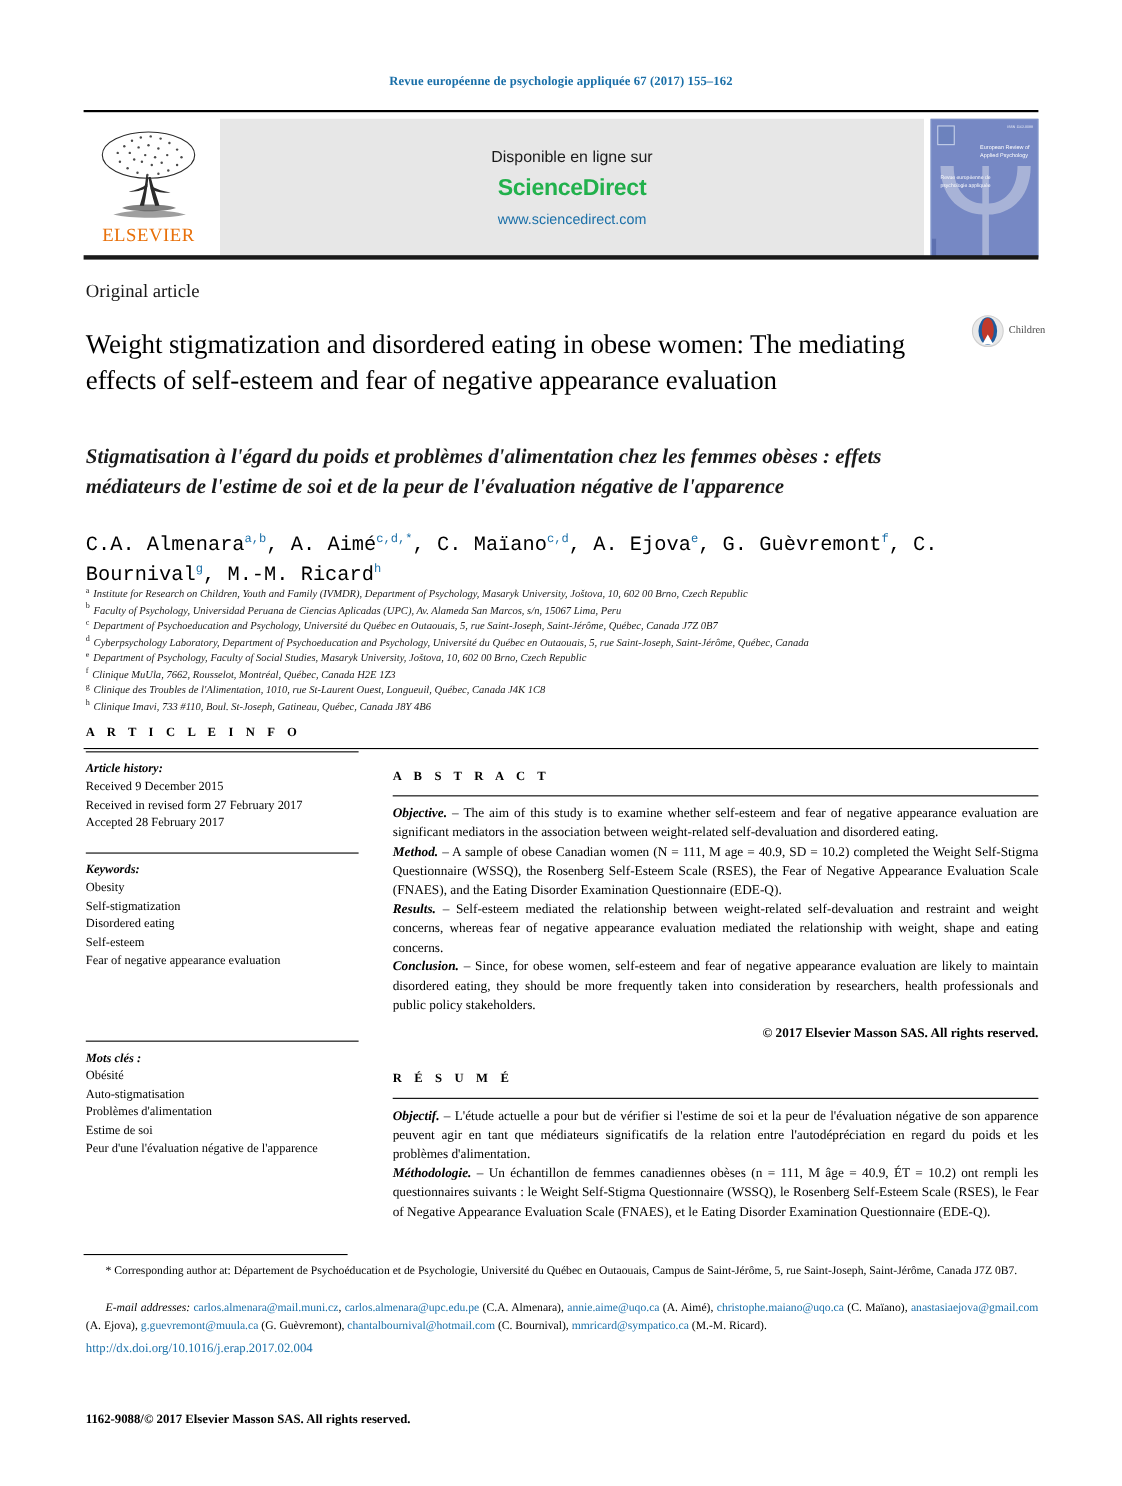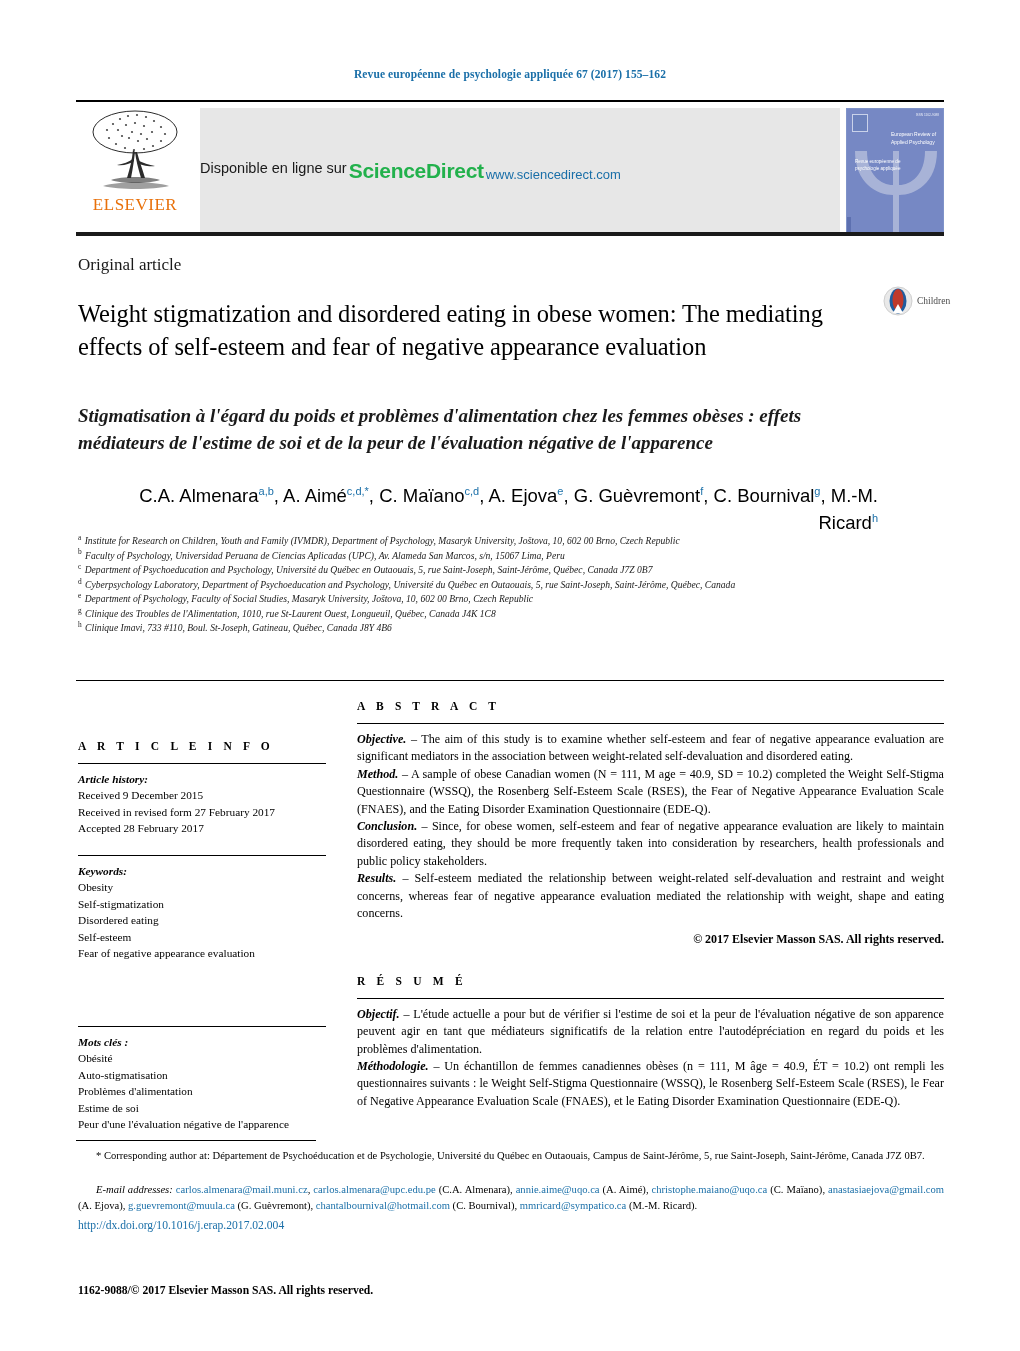--- a/index.html
+++ b/index.html
@@ -43,21 +43,21 @@
     padding-top: 6px;
     display: flex;
     align-items: stretch;
   }
   .elsevier-logo {
     width: 118px;
     flex: 0 0 118px;
     display: flex;
     flex-direction: column;
     align-items: center;
-    justify-content: flex-start;
+    justify-content: center;
     padding-bottom: 2px;
   }
   .tree-svg { display:block; }
   .elsevier-word {
     font-family: "Liberation Serif", serif;
     font-size: 17px;
     letter-spacing: .5px;
     color: #e8700a;
     margin-top: 1px;
     font-weight: 400;
@@ -66,22 +66,23 @@
     flex: 1 1 auto;
     background: #e7e7e7;
     display: flex;
     margin-left: 6px;
     margin-right: 6px;
     min-height: 113px;
   }
   .mast-col {
     flex: 1 1 50%;
     display: flex;
-    flex-direction: row;
+    flex-direction: column;
     align-items: center;
+    justify-content: center;
     gap: 2px;
     font-family: "Liberation Sans", sans-serif;
   }
   .mast-lead {
     font-size: 14.5px;
     color: #1a1a1a;
     margin-bottom: 6px;
   }
   .sciencedirect-word {
     font-family: "Liberation Sans", sans-serif;
@@ -224,25 +225,24 @@
     line-height: 1.45;
     color: #1a1a1a;
   }
 
   
   .authors {
     position: absolute;
     top: 483px;
     left: 78px;
     width: 800px;
-    font-family: Liberation Sans, sans-serif;
+    font-family: Liberation Mono, monospace;
     font-size: 18.5px;
     line-height: 1.45;
     color: #000;
-    text-align: right;
   }
   .authors sup {
     color: #1a6fa8;
     font-size: 11px;
     vertical-align: super;
     line-height: 0;
   }
 
   
   .affiliations {
@@ -267,21 +267,21 @@
   
   .sec-rule-top {
     position: absolute;
     left: 76px;
     top: 680px;
     width: 868px;
     border-top: 1px solid #000;
   }
   .col-left {
     position: absolute;
-    top: 740px;
+    top: 660px;
     left: 78px;
     width: 248px;
   }
   .col-right {
     position: absolute;
     top: 700px;
     left: 357px;
     width: 587px;
   }
   .sec-head {
@@ -460,20 +460,21 @@
   <h2 class="title-fr">Stigmatisation à l'égard du poids et problèmes d'alimentation chez les femmes obèses : effets médiateurs de l'estime de soi et de la peur de l'évaluation négative de l'apparence</h2>
 
   <div class="authors"><span>C.A. Almenara</span><sup>a,b</sup>, <span>A. Aimé</span><sup>c,d,*</sup>, <span>C. Maïano</span><sup>c,d</sup>, <span>A. Ejova</span><sup>e</sup>, <span>G. Guèvremont</span><sup>f</sup>, <span>C. Bournival</span><sup>g</sup>, <span>M.-M. Ricard</span><sup>h</sup></div>
 
   <div class="affiliations">
       <div class="aff"><sup>a</sup> Institute for Research on Children, Youth and Family (IVMDR), Department of Psychology, Masaryk University, Joštova, 10, 602 00 Brno, Czech Republic</div>
       <div class="aff"><sup>b</sup> Faculty of Psychology, Universidad Peruana de Ciencias Aplicadas (UPC), Av. Alameda San Marcos, s/n, 15067 Lima, Peru</div>
       <div class="aff"><sup>c</sup> Department of Psychoeducation and Psychology, Université du Québec en Outaouais, 5, rue Saint-Joseph, Saint-Jérôme, Québec, Canada J7Z 0B7</div>
       <div class="aff"><sup>d</sup> Cyberpsychology Laboratory, Department of Psychoeducation and Psychology, Université du Québec en Outaouais, 5, rue Saint-Joseph, Saint-Jérôme, Québec, Canada</div>
       <div class="aff"><sup>e</sup> Department of Psychology, Faculty of Social Studies, Masaryk University, Joštova, 10, 602 00 Brno, Czech Republic</div>
+      <div class="aff"><sup>f</sup> Clinique MuUla, 7662, Rousselot, Montréal, Québec, Canada H2E 1Z3</div>
       <div class="aff"><sup>g</sup> Clinique des Troubles de l'Alimentation, 1010, rue St-Laurent Ouest, Longueuil, Québec, Canada J4K 1C8</div>
       <div class="aff"><sup>h</sup> Clinique Imavi, 733 #110, Boul. St-Joseph, Gatineau, Québec, Canada J8Y 4B6</div>
     </div>
 
   <div class="sec-rule-top"></div>
 
   <div class="col-left">
     <div class="sec-head">A R T I C L E   I N F O</div>
     <div class="hr-thin"></div>
     <div class="ai-block">
@@ -509,22 +510,22 @@
         </div>
     </div>
   </div>
 
   <div class="col-right">
     <div class="sec-head">A B S T R A C T</div>
     <div class="hr-thin"></div>
     <div class="abs-body" id="abstract-body">
         <div><span class="runin">Objective.</span> – The aim of this study is to examine whether self-esteem and fear of negative appearance evaluation are significant mediators in the association between weight-related self-devaluation and disordered eating.</div>
         <div><span class="runin">Method.</span> – A sample of obese Canadian women (N = 111, M age = 40.9, SD = 10.2) completed the Weight Self-Stigma Questionnaire (WSSQ), the Rosenberg Self-Esteem Scale (RSES), the Fear of Negative Appearance Evaluation Scale (FNAES), and the Eating Disorder Examination Questionnaire (EDE-Q).</div>
+        <div><span class="runin">Results.</span> – Self-esteem mediated the relationship between weight-related self-devaluation and restraint and weight concerns, whereas fear of negative appearance evaluation mediated the relationship with weight, shape and eating concerns.</div>
         <div><span class="runin">Conclusion.</span> – Since, for obese women, self-esteem and fear of negative appearance evaluation are likely to maintain disordered eating, they should be more frequently taken into consideration by researchers, health professionals and public policy stakeholders.</div>
-        <div><span class="runin">Results.</span> – Self-esteem mediated the relationship between weight-related self-devaluation and restraint and weight concerns, whereas fear of negative appearance evaluation mediated the relationship with weight, shape and eating concerns.</div>
       </div>
     <div class="abs-body abs-copy">© 2017 Elsevier Masson SAS. All rights reserved.</div>
 
     <div class="resume-wrap">
       <div class="sec-head">R É S U M É</div>
       <div class="hr-thin"></div>
       <div class="abs-body" id="resume-body">
           <div><span class="runin">Objectif.</span> – L'étude actuelle a pour but de vérifier si l'estime de soi et la peur de l'évaluation négative de son apparence peuvent agir en tant que médiateurs significatifs de la relation entre l'autodépréciation en regard du poids et les problèmes d'alimentation.</div>
           <div><span class="runin">Méthodologie.</span> – Un échantillon de femmes canadiennes obèses (n = 111, M âge = 40.9, ÉT = 10.2) ont rempli les questionnaires suivants : le Weight Self-Stigma Questionnaire (WSSQ), le Rosenberg Self-Esteem Scale (RSES), le Fear of Negative Appearance Evaluation Scale (FNAES), et le Eating Disorder Examination Questionnaire (EDE-Q).</div>
         </div>

